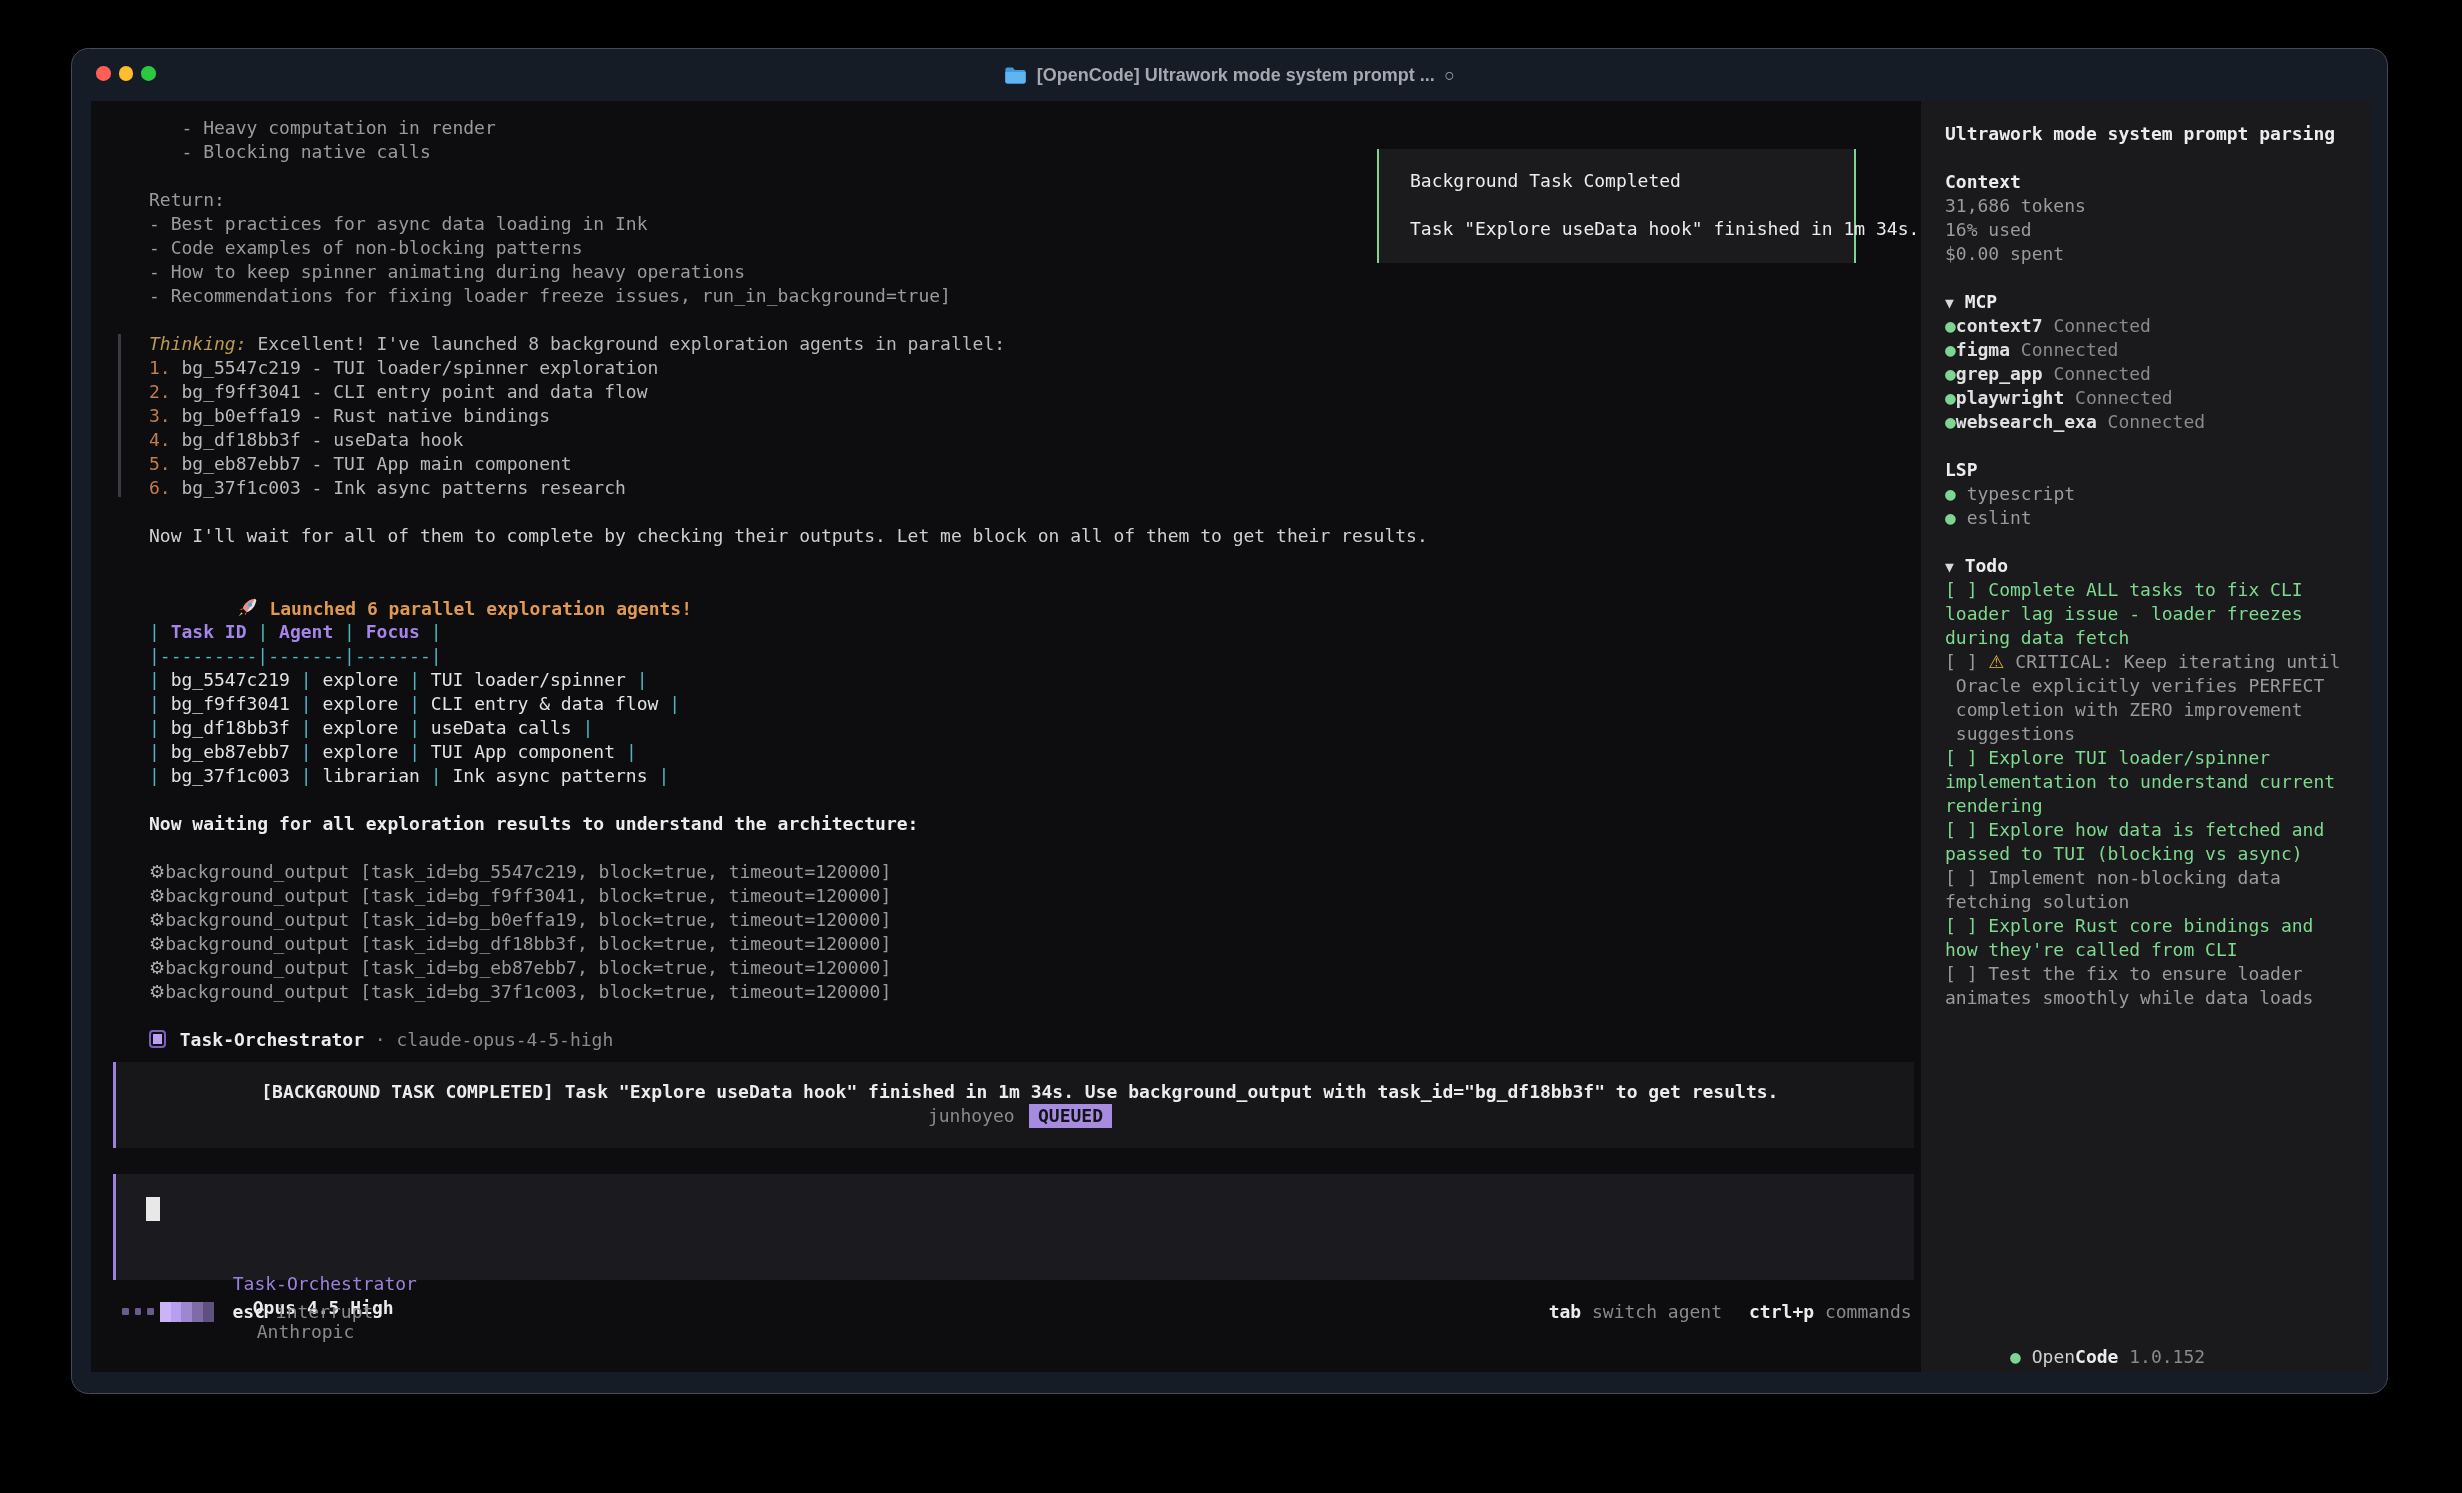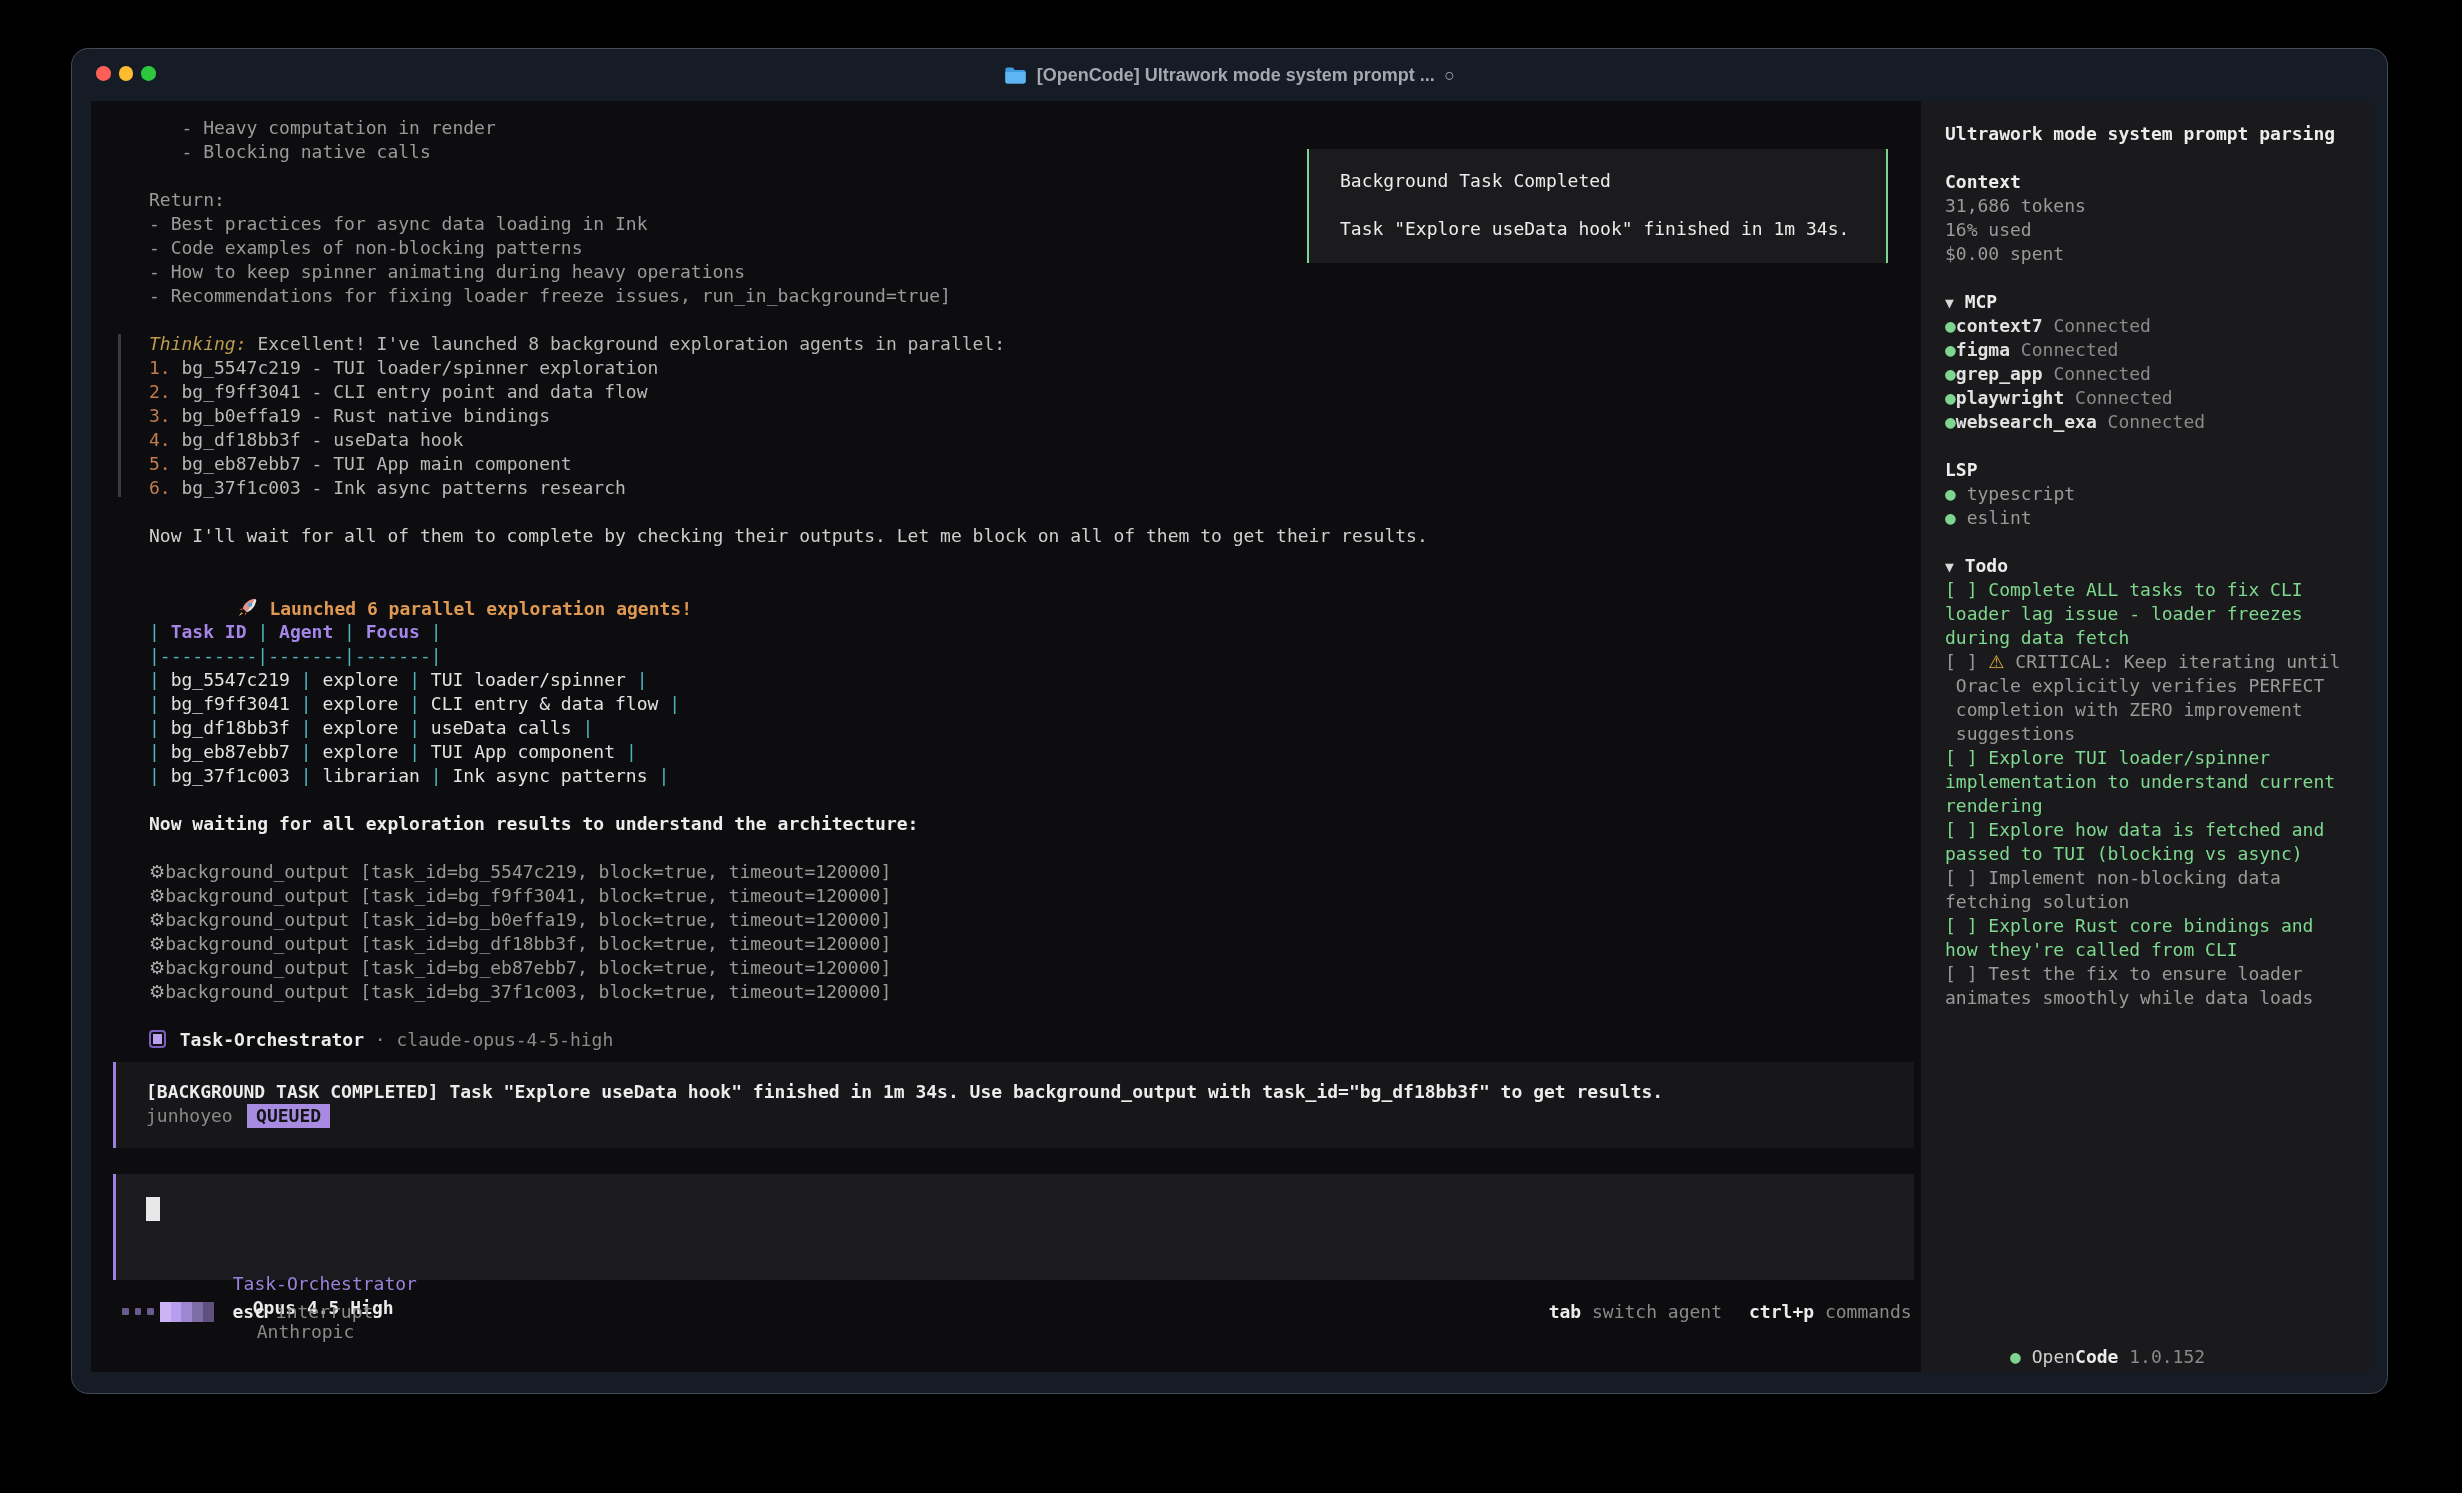--- a/index.html
+++ b/index.html
@@ -58,20 +58,21 @@
 
   .orch-box {
     display:inline-block; width:17.4px; height:17.4px; vertical-align:-2px; margin-right:13.4px;
     background:#b9a1ee; border:2px solid #7a5fc0; border-radius:4px;
     background-clip:content-box; padding:2px;
   }
 
   .completed-panel {
     margin:10.7px 7.4px 0 22px; background:#17171a; border-left:3.3px solid #9d82dd;
     padding:17.4px 20px 20px 30px;
+    text-align:center;
   }
   .badge {
     display:inline-block; background:#a78be0; color:#141418; font-weight:bold;
     padding:0 8.7px; margin-left:14.7px;
   }
 
   .input-panel {
     margin:26px 7.4px 0 22px; height:106px; background:#1b1b1f; border-left:3.3px solid #9d82dd;
     padding:23px 20px 0 30px;
   }
@@ -83,21 +84,21 @@
   .status-row {
     height:64px; display:flex; align-items:center; padding:0 9.4px 0 31px; white-space:pre;
   }
   .spinner { display:flex; align-items:center; gap:0; margin-right:19px; }
   .spin-dot { width:6.7px; height:6.7px; border-radius:1.3px; background:#6b5a8e; margin-right:6px; }
   .spin-cell { width:10.7px; height:20px; }
   .status-right { margin-left:auto; }
   .kgap { display:inline-block; width:27px; }
 
   .notif {
-    position:absolute; left:1235px; top:100px; width:581px; height:114px;
+    position:absolute; left:1305px; top:100px; width:479px; height:114px;
     background:#1b1b1d; border-left:2.7px solid #7ed492; border-right:2.7px solid #7ed492;
     padding:20px 0 0 31px; z-index:5; color:#ececec;
   }
 
   .side-flow { padding:21.4px 13.4px 0 24px; }
   .side-title { color:#ececec; font-weight:bold; }
   .side-h { color:#ececec; font-weight:bold; }
   .tri { font-size:14.7px; color:#d8d8d8; }
   .gdot { color:#7ed491; }
   .mcp-name { color:#e0e0e0; font-weight:bold; }

